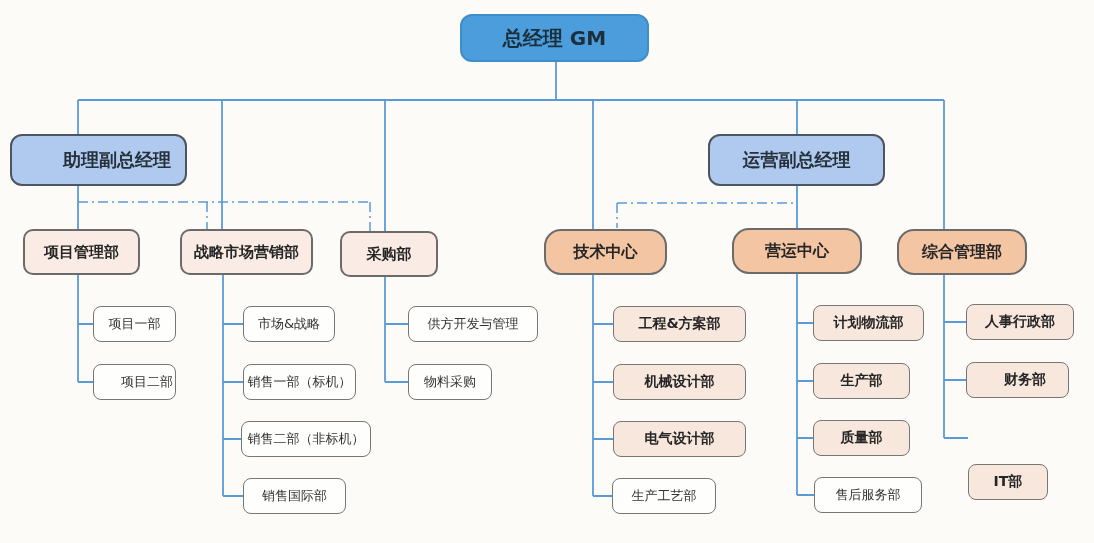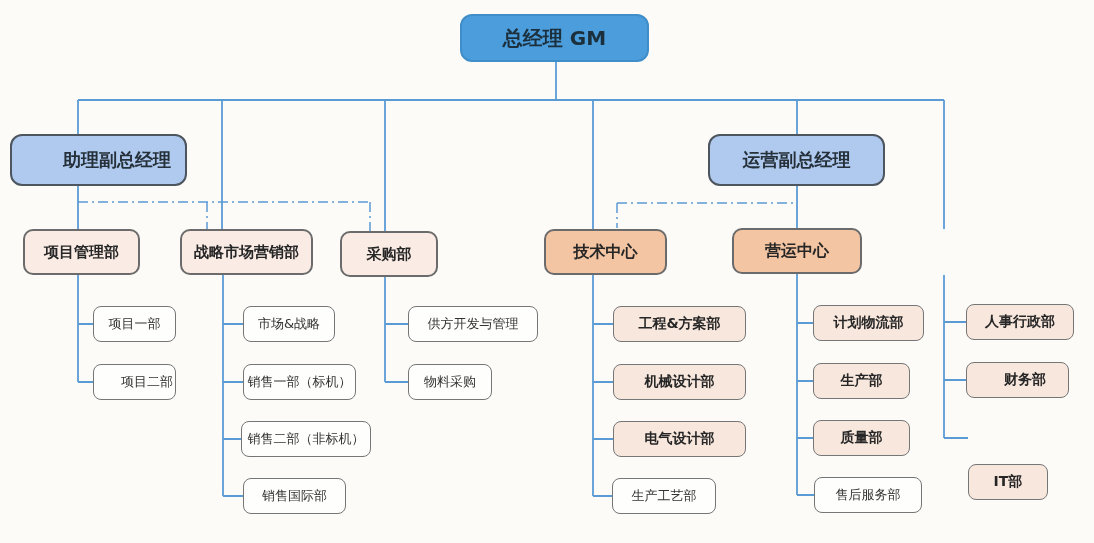--- a/index.html
+++ b/index.html
@@ -37,21 +37,21 @@
     height:52px;
   }
   .dept{
     border:2px solid #6b6b6b;
     border-radius:10px;
     font-size:15px;font-weight:bold;
     color:#262626;
     height:46px;
   }
   .dept-light{background:#FAECE5;}
-  .dept-peach{background:#F4C5A2;font-size:16px;}
+  .dept-peach{background:#F4C5A2;font-size:16px;border-radius:17px;}
   .leaf{
     background:#FEFEFD;
     border:1.5px solid #767676;
     border-radius:8px;
     font-size:13px;
     color:#333333;
     height:36px;
   }
   .leaf.hl{
     background:#F8E7DD;
@@ -92,20 +92,21 @@
   <div class="box gm" style="left:460px;top:14px;width:189px;">总经理 GM</div>
 
   <div class="box vp" style="left:10px;top:134px;width:177px;padding-left:40px;">助理副总经理</div>
   <div class="box vp" style="left:708px;top:134px;width:177px;">运营副总经理</div>
 
   <div class="box dept dept-light" style="left:180px;top:229px;width:133px;">战略市场营销部</div>
   <div class="box dept dept-light" style="left:23px;top:229px;width:117px;">项目管理部</div>
   <div class="box dept dept-light" style="left:340px;top:231px;width:98px;">采购部</div>
   <div class="box dept dept-peach" style="left:544px;top:229px;width:123px;">技术中心</div>
   <div class="box dept dept-peach" style="left:732px;top:228px;width:130px;">营运中心</div>
+  <div class="box dept dept-peach" style="left:897px;top:229px;width:130px;">综合管理部</div>
 
   <div class="box leaf" style="left:93px;top:306px;width:83px;">项目一部</div>
   <div class="box leaf" style="left:93px;top:364px;width:83px;padding-left:28px;">项目二部</div>
 
   <div class="box leaf" style="left:243px;top:306px;width:92px;">市场&amp;战略</div>
   <div class="box leaf" style="left:243px;top:364px;width:113px;">销售一部（标机）</div>
   <div class="box leaf" style="left:241px;top:421px;width:130px;">销售二部（非标机）</div>
   <div class="box leaf" style="left:243px;top:478px;width:103px;">销售国际部</div>
 
   <div class="box leaf" style="left:408px;top:306px;width:130px;">供方开发与管理</div>

